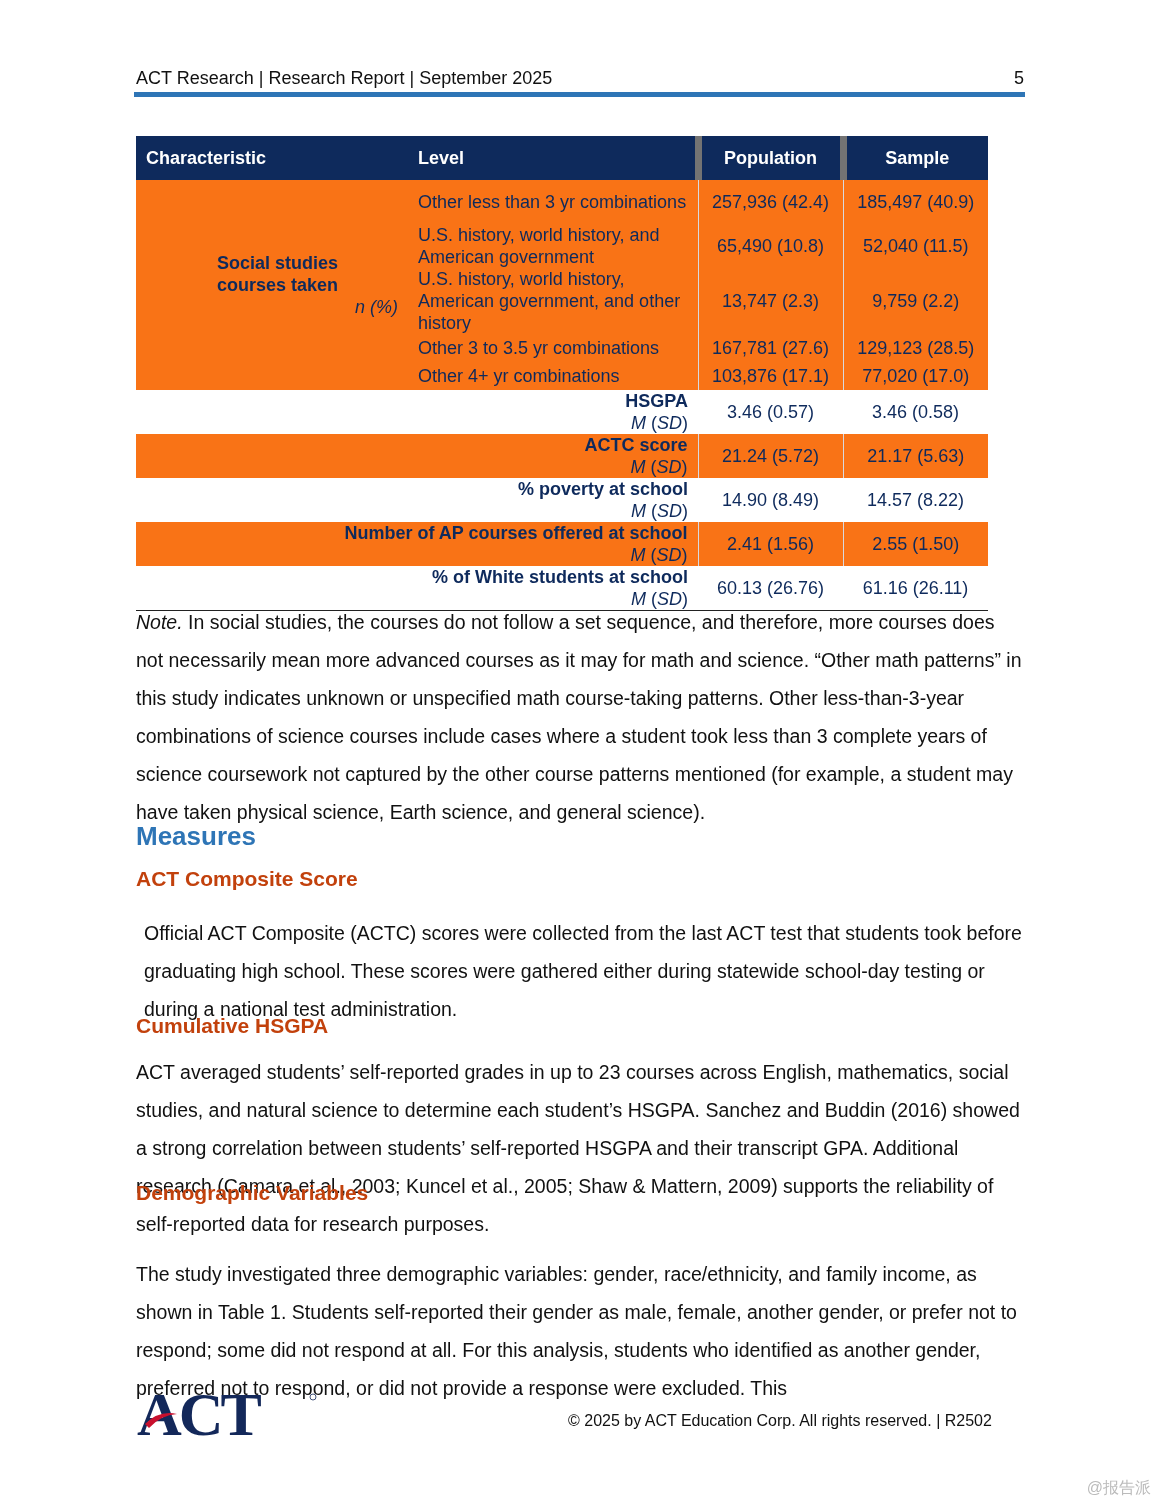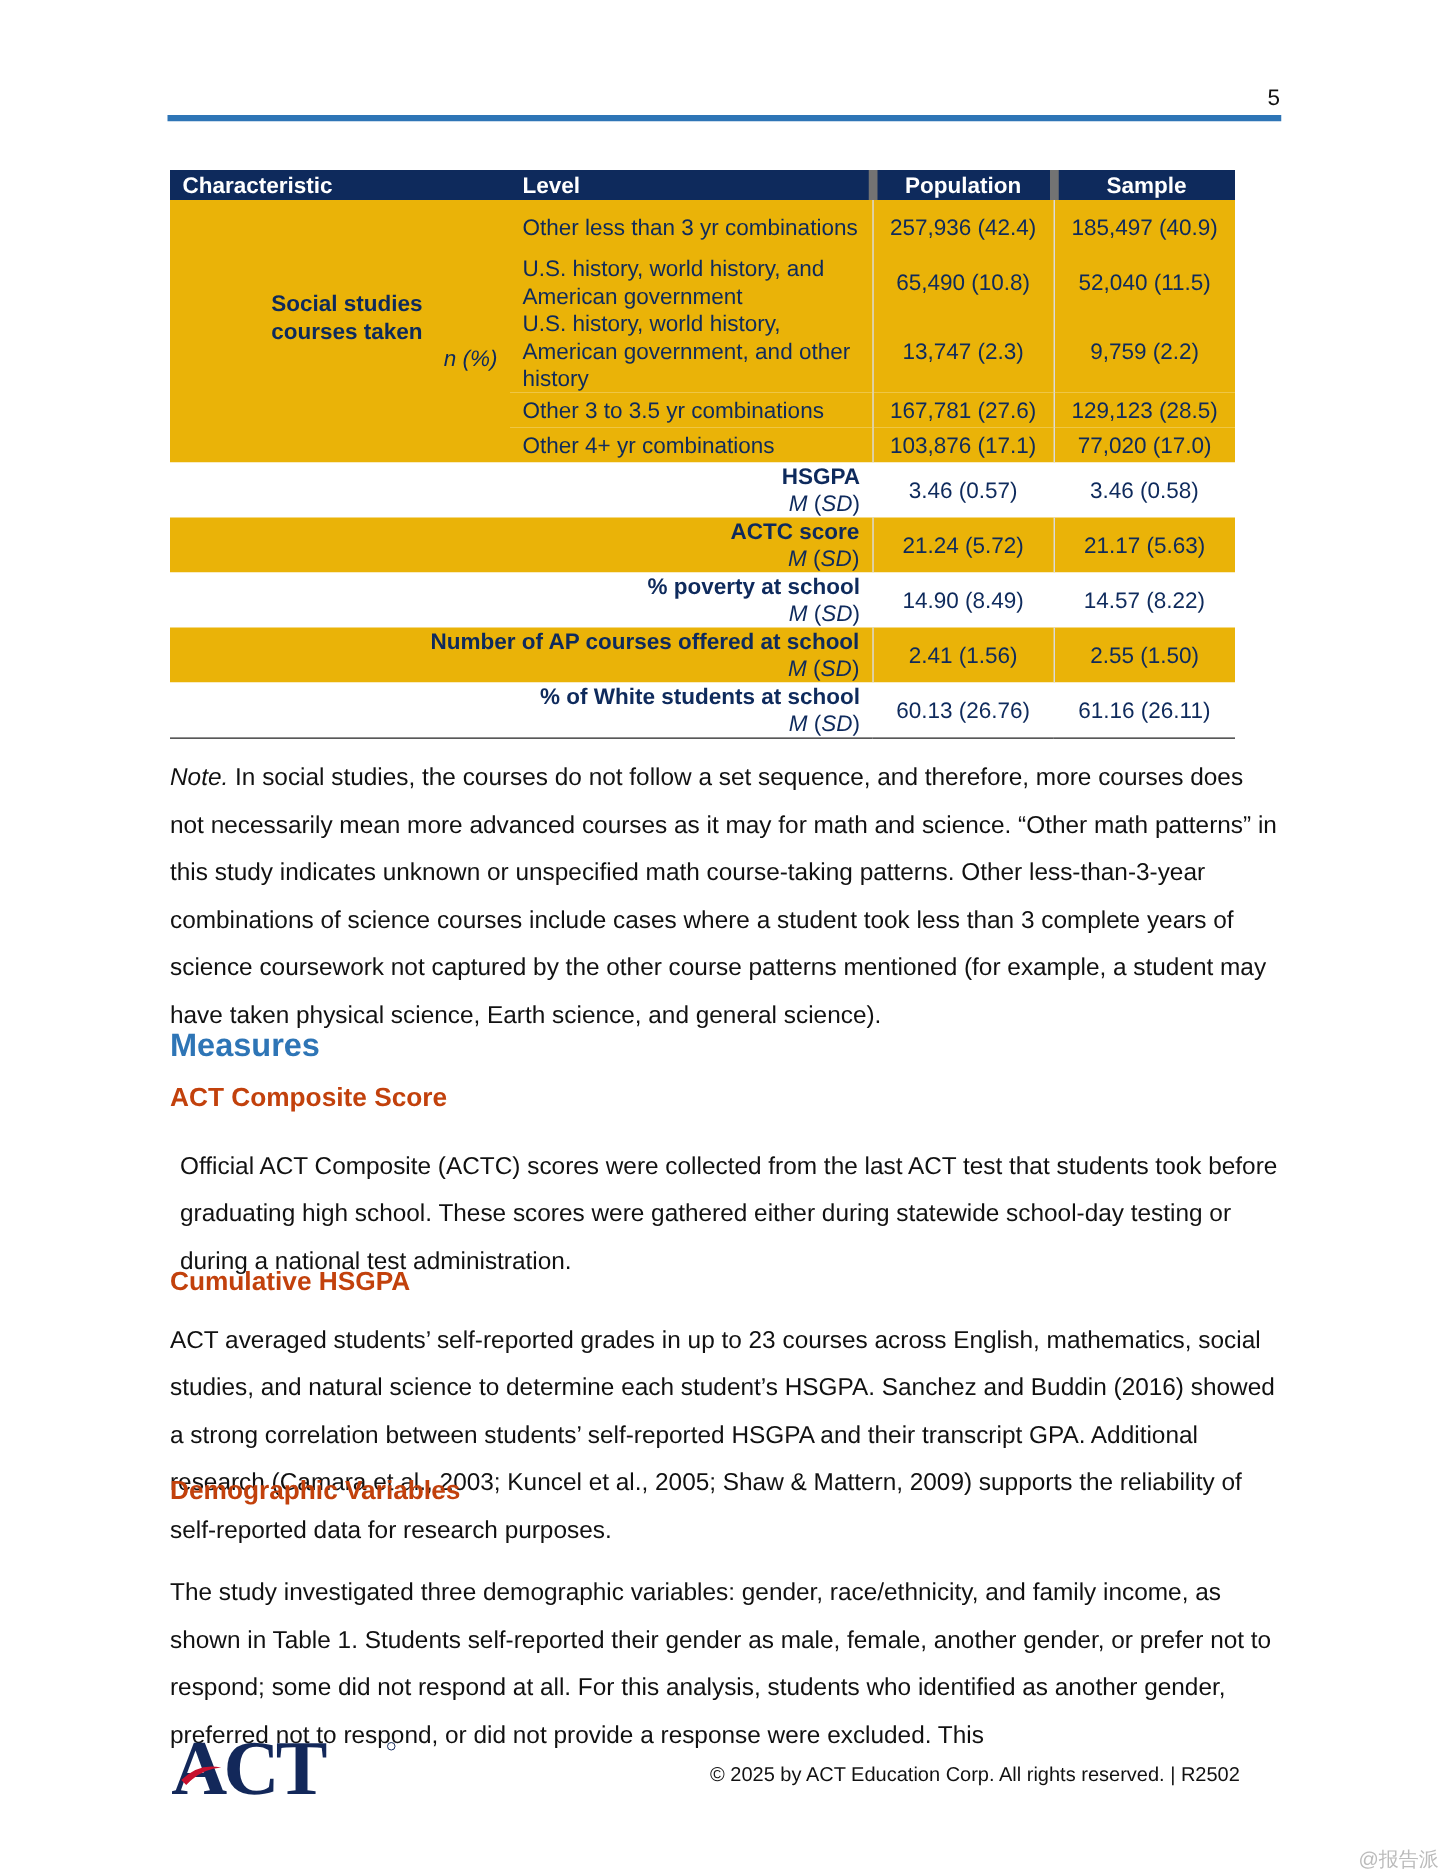--- a/index.html
+++ b/index.html
@@ -3,44 +3,45 @@
 <meta charset="utf-8">
 <style>
   html, body { margin:0; padding:0; background:#ffffff; }
   body { width:1159px; height:1500px; position:relative; overflow:hidden; font-family:"Liberation Sans", sans-serif; color:#111; }
   .header { position:absolute; left:136px; top:68px; width:888px; height:26px; }
   .header-title { position:absolute; left:0; top:0; font-size:18px; color:#111; }
   .page-num { position:absolute; right:0; top:0; font-size:18px; color:#111; }
   .header-rule { position:absolute; left:134px; top:92px; width:891px; height:5px; background:#2e75b6; }
 
   table.data { position:absolute; left:136px; top:136px; width:852px; border-collapse:collapse; table-layout:fixed; font-size:18px; color:#0e2a5c; }
-  table.data th { background:#0e2a5c; color:#fff; font-weight:bold; height:24px; padding:0 10px; text-align:left; font-size:18px; }
+  table.data th { background:#0e2a5c; color:#fff; font-weight:bold; height:44px; padding:0 10px; text-align:left; font-size:18px; }
   table.data th.num { text-align:center; border-left:7px solid #737373; }
   table.data td { padding:0 10px; vertical-align:middle; line-height:22px; }
   table.data td.num { text-align:center; white-space:nowrap; padding:0 4px; border-left:1px solid #d8d9e0; }
-  tr.shade td { background:#eab308; }
+  tr.shade td { background:#f97316; }
   tr.plain td { background:#ffffff; }
   tr.plain td.num { border-left:none; }
   td.char { font-weight:bold;text-align:right; }
   .it { font-style:italic; font-weight:normal; }
   .normal { font-weight:normal; }
   tr.last td { border-bottom:1.5px solid #222; }
 
   .body-text { position:absolute; left:136px; width:890px; font-size:19.5px; line-height:38px; color:#111; }
   .h1 { position:absolute; left:136px; font-size:26px; font-weight:bold; color:#2e75b6; }
   .h2 { position:absolute; left:136px; font-size:21px; font-weight:bold; color:#c2410c; }
 
   .footer-logo { position:absolute; left:137px; top:1388px; width:180px; height:52px; }
   .copyright { position:absolute; left:568px; top:1412px; font-size:16px; color:#111; }
   .watermark { position:absolute; right:8px; top:1478px; font-size:16px; color:#bbb; }
 </style>
 </head>
 <body>
 
 <div class="header">
+  <span class="header-title">ACT Research | Research Report | September 2025</span>
   <span class="page-num">5</span>
 </div>
 <div class="header-rule"></div>
 
 <table class="data">
   <colgroup>
     <col style="width:272px">
       <col style="width:290px">
       <col style="width:145px">
       <col style="width:145px">

